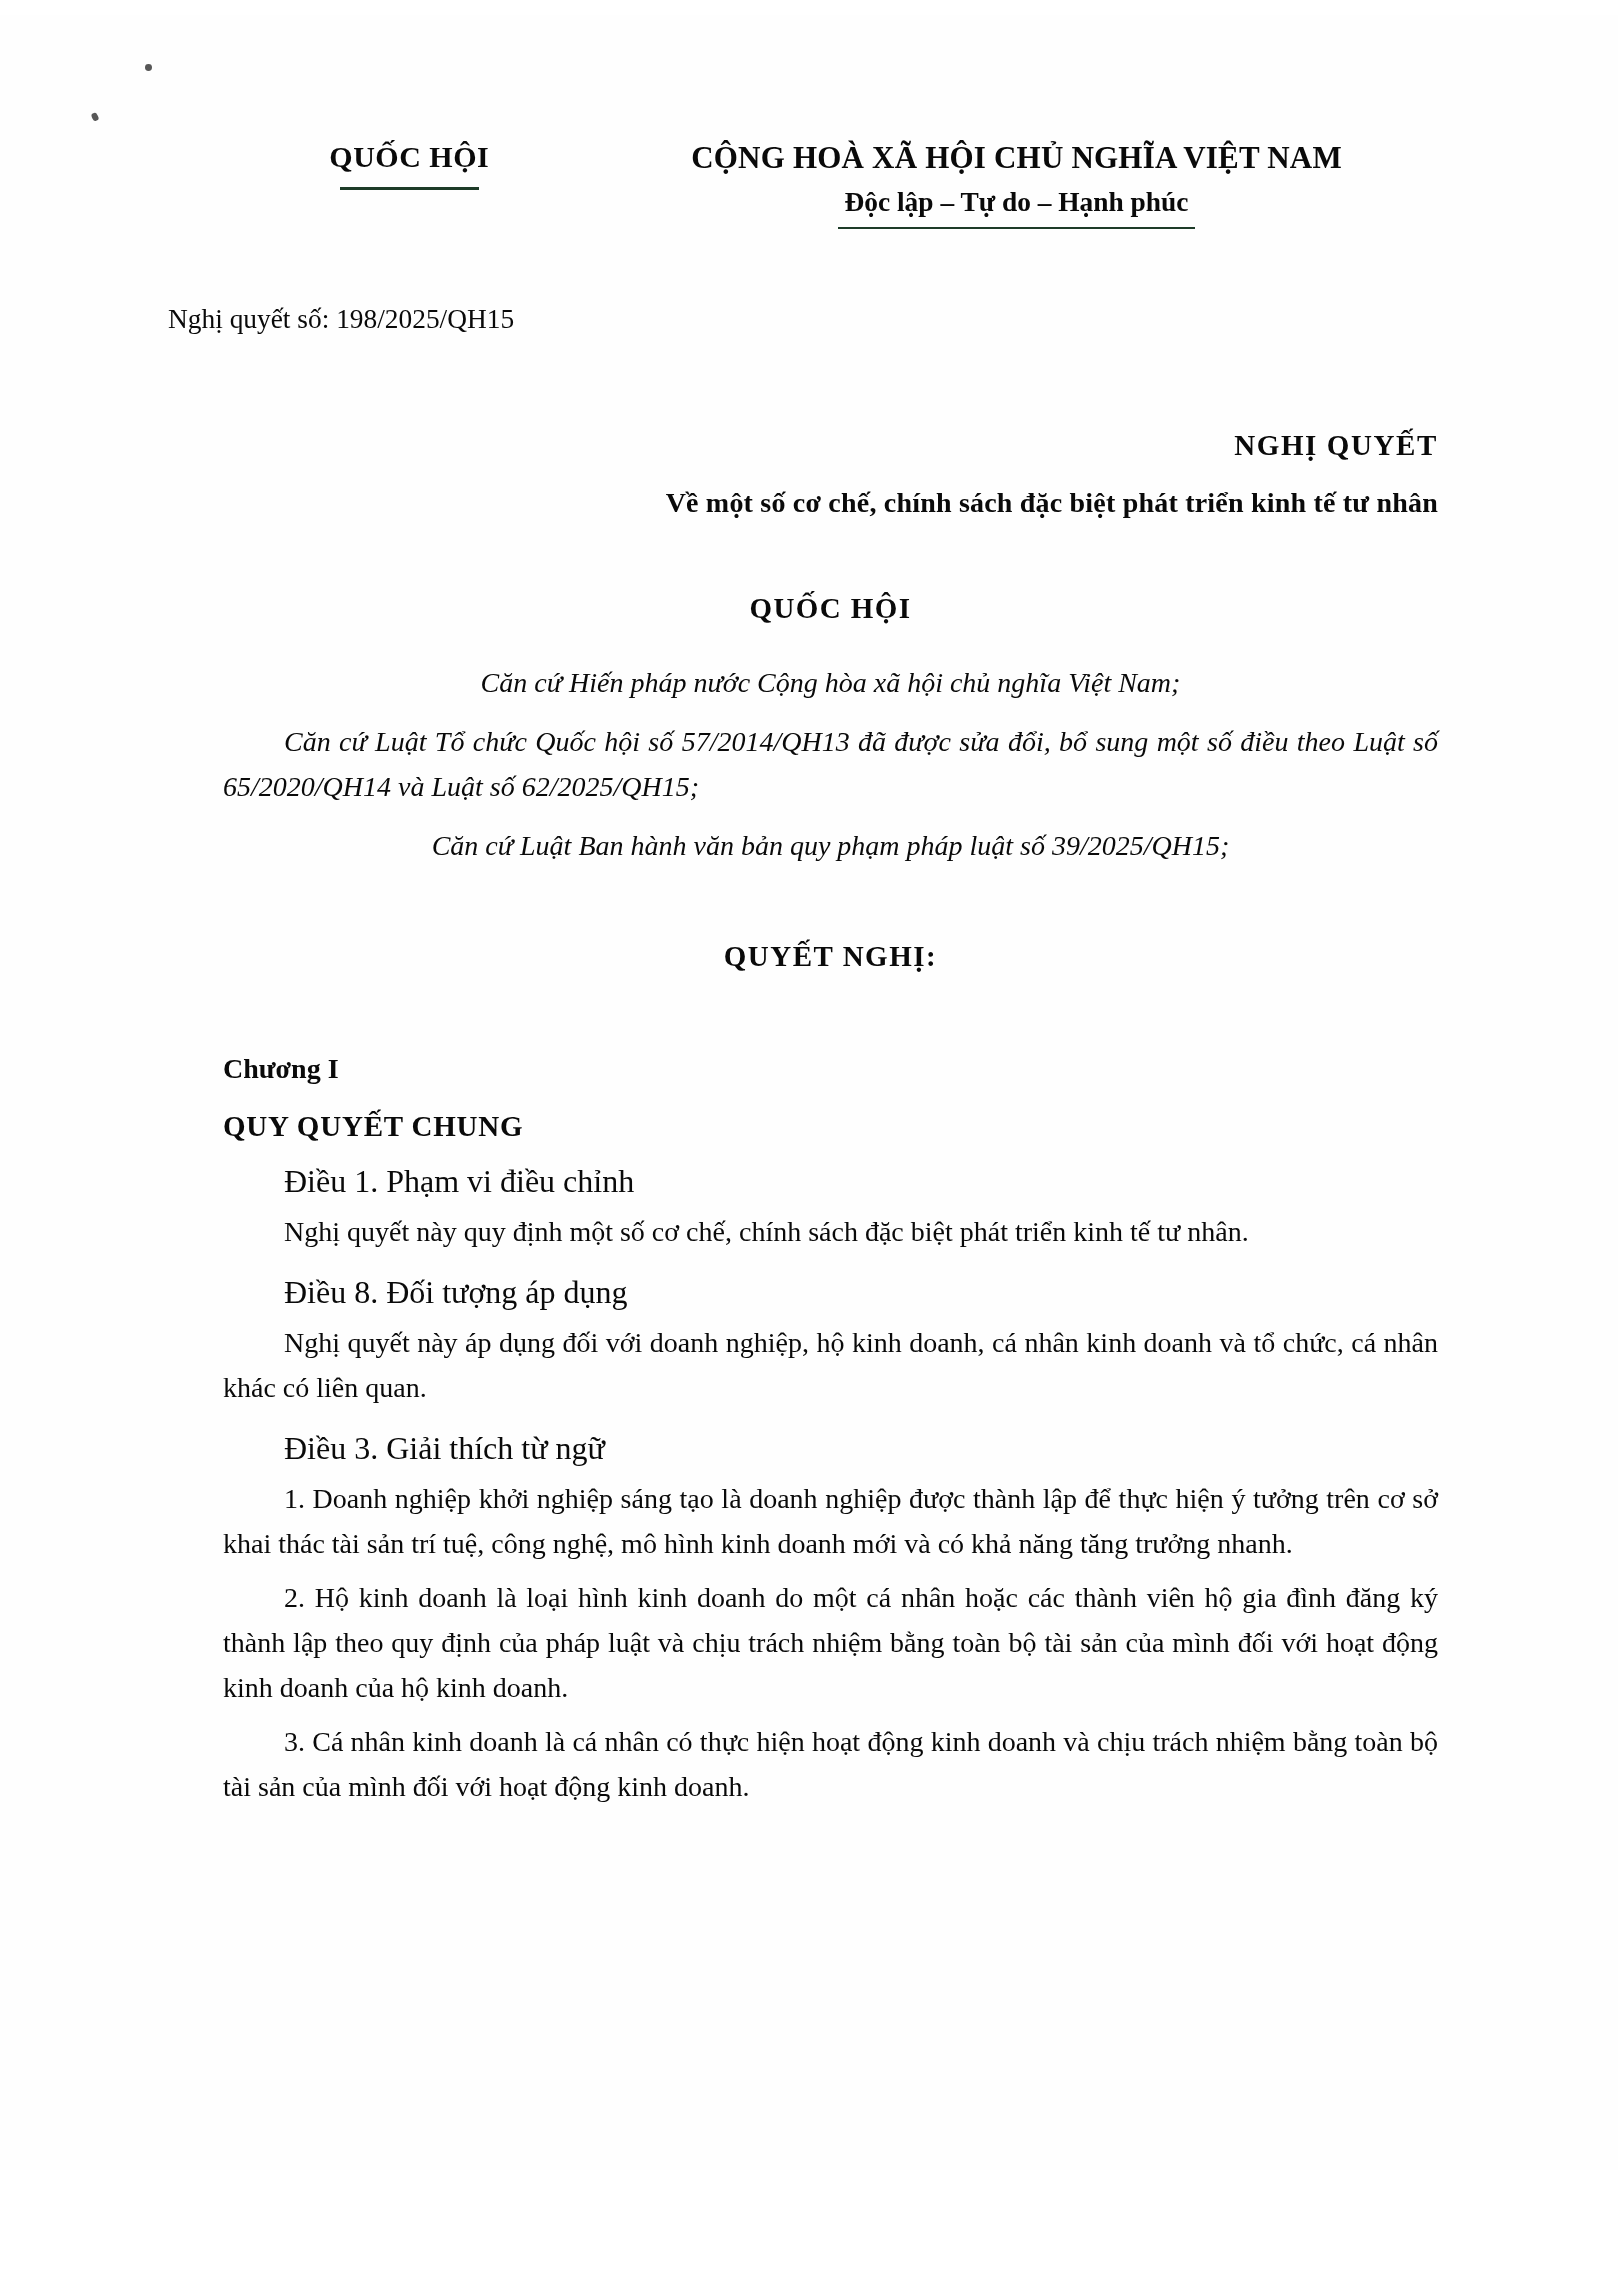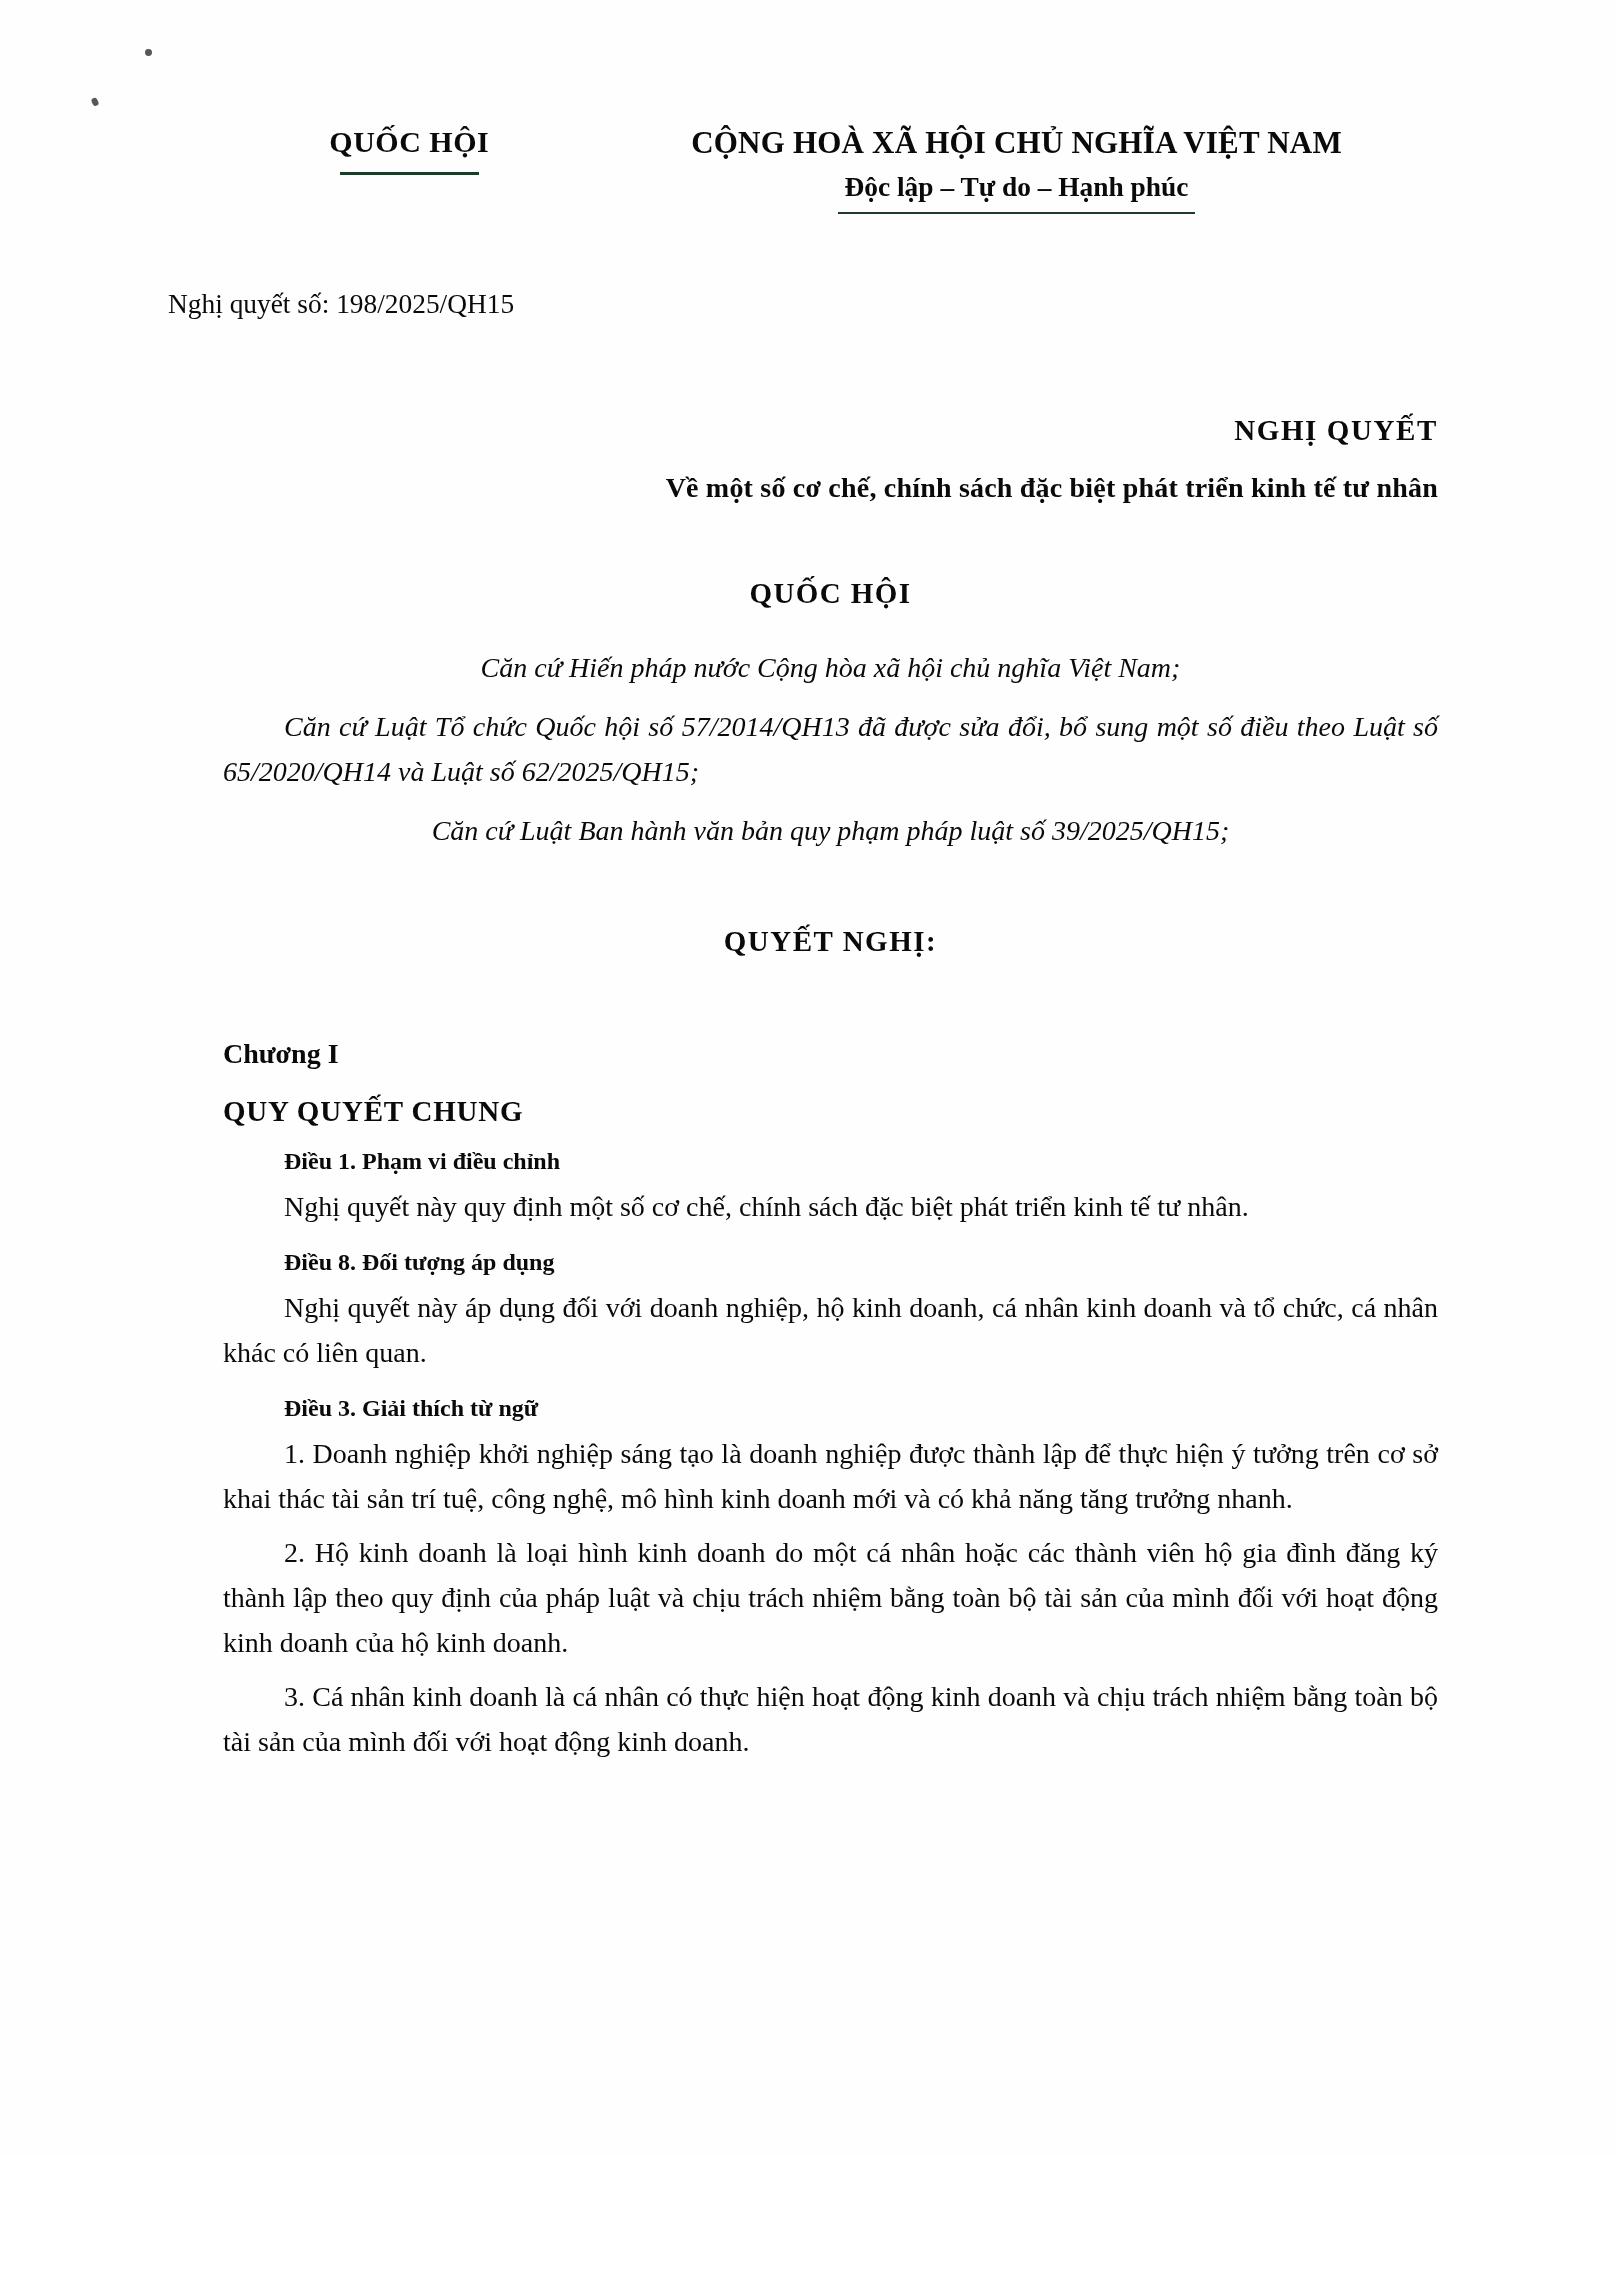--- a/index.html
+++ b/index.html
@@ -9,21 +9,21 @@
     background: #ffffff;
   }
   body {
     font-family: "Liberation Serif", "DejaVu Serif", serif;
     color: #0a0a0a;
   }
   .page {
     position: relative;
     width: 1618px;
     height: 2155px;
-    margin: 0 auto;
+    margin: 15px auto;
     background: #fefefe;
     overflow: hidden;
   }
   
   .speckle {
     position: absolute;
     background: #3a3a3a;
     border-radius: 50%;
     opacity: .85;
   }
@@ -157,22 +157,22 @@
     font-size: 29px;
     letter-spacing: 0.8px;
     margin-top: 25.5px;
   }
 
   
   .article {
     margin-top: 19.6px;
   }
   .article-heading {
-    font-weight: bold;
-    font-size: 24px;
+    font-weight: normal;
+    font-size: 32px;
     text-indent: 61px;
     margin-top: 13.7px;
   }
   .para {
     font-size: 28px;
     line-height: 1.60;
     text-align: justify;
     text-indent: 61px;
     margin-top: 9.8px;
   }

